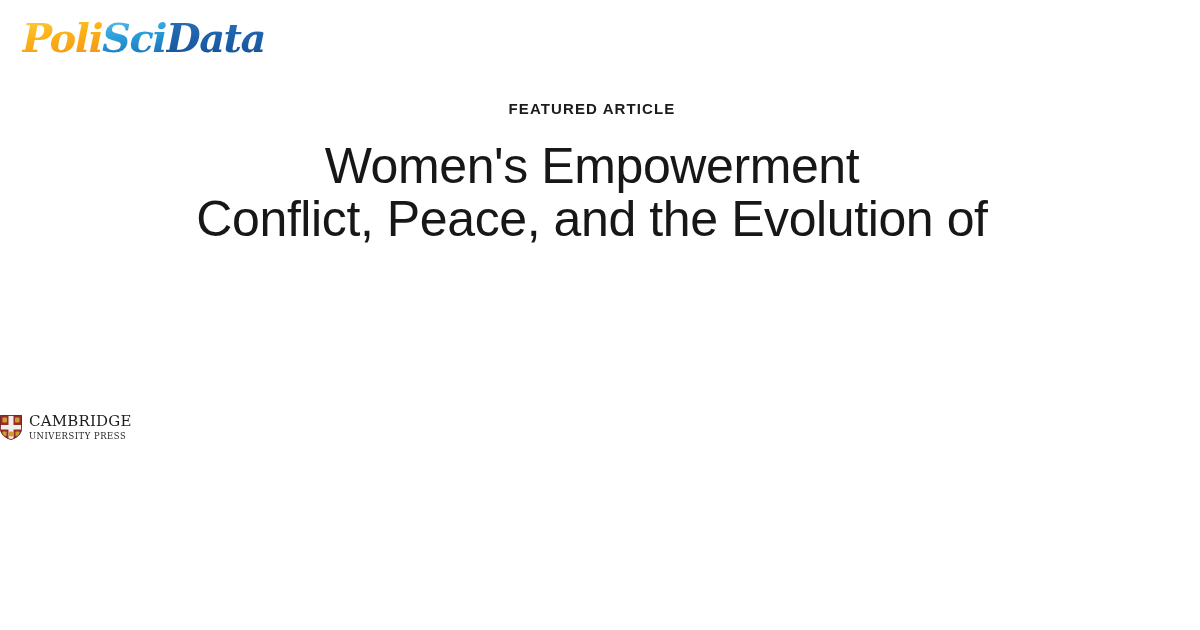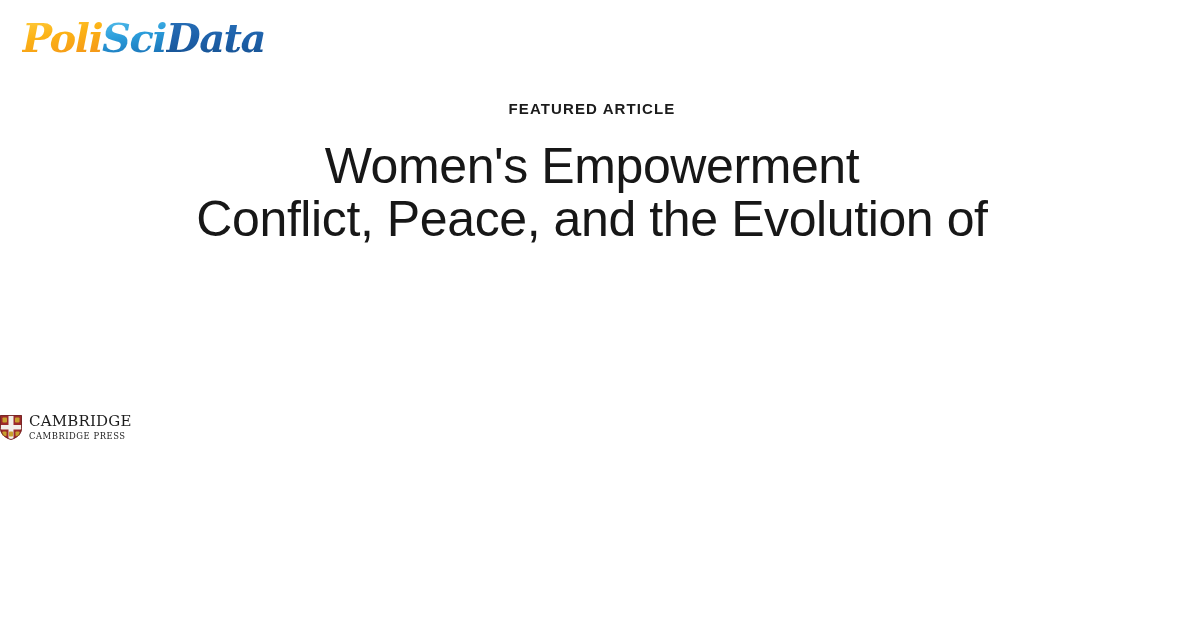--- a/index.html
+++ b/index.html
@@ -163,16 +163,16 @@
     <rect x="5" y="5" width="9" height="10" rx="1.6" fill="#c8a02e"></rect>
     <rect x="30" y="5" width="9" height="10" rx="1.6" fill="#c8a02e"></rect>
     <rect x="5" y="33" width="8" height="9" rx="1.6" fill="#c8a02e"></rect>
     <rect x="31" y="33" width="8" height="9" rx="1.6" fill="#c8a02e"></rect>
     <rect x="18" y="33" width="8" height="10" rx="1.6" fill="#c8a02e"></rect>
     <path d="M1 1 H43 V27 C43 38 33 46 22 49 C11 46 1 38 1 27 Z" fill="none" stroke="#6f1c1c" stroke-width="1.6"></path>
   </svg>
 
   <div class="cup-text">
     <span class="cup-name">CAMBRIDGE</span>
-    <span class="cup-sub">CAMBRIDGE PRESS</span>
+    <span class="cup-sub">UNIVERSITY PRESS</span>
   </div>
 
 </div>
 
 </body></html>

